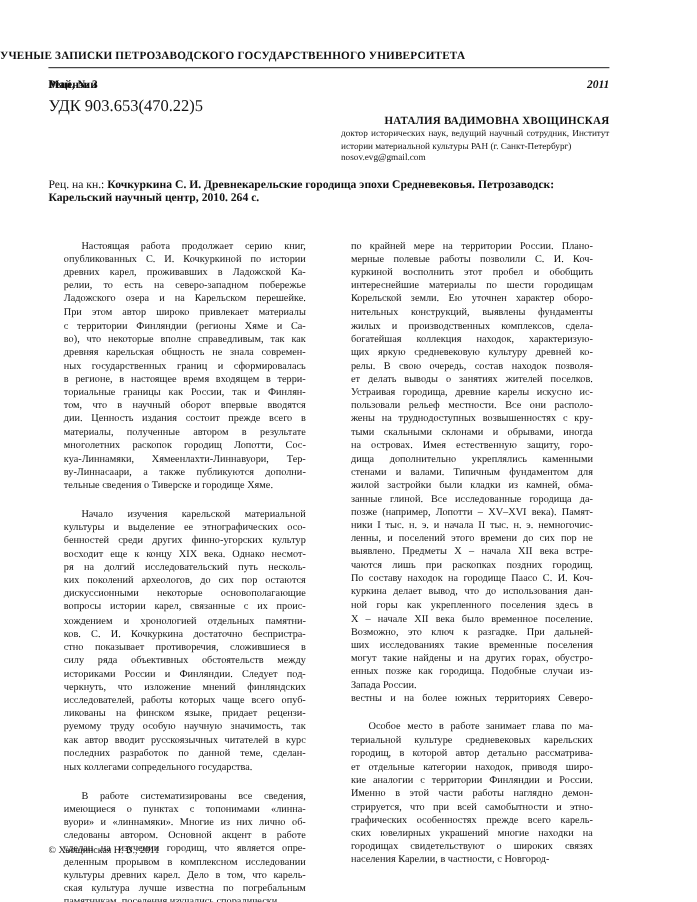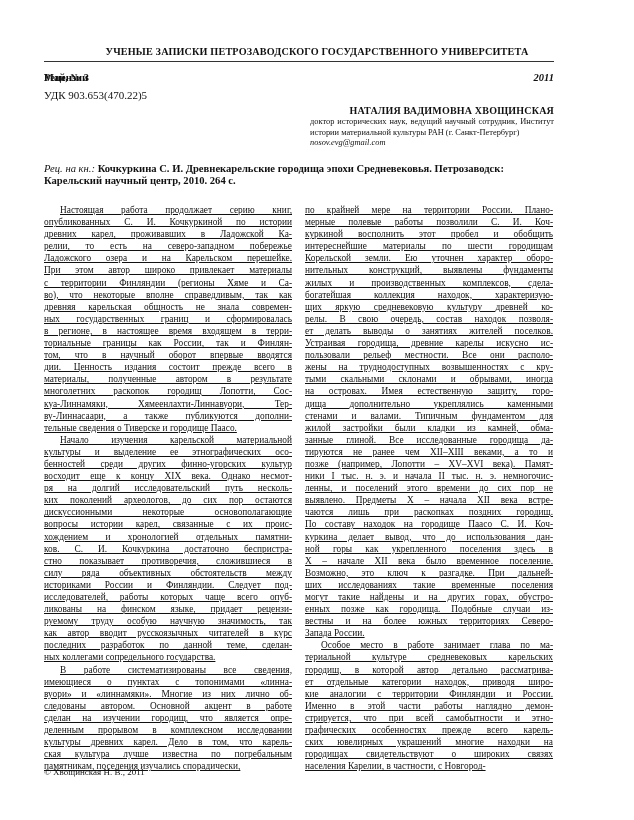--- a/index.html
+++ b/index.html
@@ -1,36 +1,36 @@
 <!DOCTYPE html>
 <html><head>
   <meta charset="utf-8">
   <style>
     html, body { margin: 0; padding: 0; background: #ffffff; }
     body { width: 634px; height: 820px; position: relative; overflow: hidden;
            font-family: "Liberation Serif", "DejaVu Serif", serif; color: #111; }
     .abs { position: absolute; }
-    .journal-title { left: 0; width: 634px; top: 46px; text-align: center;
+    .journal-title { left: 0; width: 634px; top: 46px; text-align: left;
                      font-weight: bold; font-size: 10.2px; letter-spacing: 0.15px; }
     .rule { left: 44px; width: 510px; top: 61px; height: 0; border-top: 1px solid #333; }
     .meta-row { left: 44px; width: 510px; top: 72px; font-size: 10.5px; font-weight: bold; }
     .meta-row .left { position: absolute; left: 0; }
     .meta-row .center { position: absolute; left: 0; width: 510px; text-align: left; }
     .meta-row .right { position: absolute; right: 0; font-style: italic; }
-    .udk { left: 44px; top: 89px; font-size: 11px; }
+    .udk { left: 44px; top: 89px; font-size: 15px; }
     .author-block { left: 310px; width: 244px; top: 104px; font-size: 8.4px; line-height: 10.6px; }
     .author-name { text-align: right; font-weight: bold; font-size: 10px; line-height: 13px; letter-spacing: 0.2px; }
     .affil { text-align: justify; }
-    .email { font-style: italic; }
+    .email { }
     .review-of { left: 44px; width: 512px; top: 163px; font-size: 10.6px; line-height: 12px; font-weight: bold; }
-    .review-of .lead { font-style: italic; font-weight: normal; margin-top: 28px; }
+    .review-of .lead { font-weight: normal; margin-top: 28px; }
     .col { top: 204px; width: 248px; font-size: 9.35px; line-height: 12.1px; text-align: justify; }
     .col.left { left: 44px; }
     .col.right { left: 305px; }
-    .col p { margin: 0; text-indent: 0; text-decoration: underline; }
+    .col p { margin: 14px; text-indent: 0; }
     .col span.line { display: block; text-align: justify; text-align-last: justify; white-space: nowrap; }
     .col span.line.last { text-align-last: left; }
     .copyright { left: 44px; top: 767px; font-size: 9px; }
   </style>
 </head>
 <body>
 
 <div class="abs journal-title">УЧЕНЫЕ ЗАПИСКИ ПЕТРОЗАВОДСКОГО ГОСУДАРСТВЕННОГО УНИВЕРСИТЕТА</div>
 <div class="abs rule"></div>
 
@@ -66,36 +66,37 @@
       <span class="line">древняя карельская общность не знала современ-</span>
       <span class="line">ных государственных границ и сформировалась</span>
       <span class="line">в регионе, в настоящее время входящем в терри-</span>
       <span class="line">ториальные границы как России, так и Финлян-</span>
       <span class="line">том, что в научный оборот впервые вводятся</span>
       <span class="line">дии. Ценность издания состоит прежде всего в</span>
       <span class="line">материалы, полученные автором в результате</span>
       <span class="line">многолетних раскопок городищ Лопотти, Сос-</span>
       <span class="line">куа-Линнамяки, Хямеенлахти-Линнавуори, Тер-</span>
       <span class="line">ву-Линнасаари, а также публикуются дополни-</span>
-      <span class="line last">тельные сведения о Тиверске и городище Паасо.</span>
+      <span class="line last">тельные сведения о Тиверске и городище Хяме.</span>
     </p>
     <p>
       <span class="line" style="padding-left: 16px;">Начало изучения карельской материальной</span>
       <span class="line">культуры и выделение ее этнографических осо-</span>
       <span class="line">бенностей среди других финно-угорских культур</span>
       <span class="line">восходит еще к концу XIX века. Однако несмот-</span>
       <span class="line">ря на долгий исследовательский путь несколь-</span>
       <span class="line">ких поколений археологов, до сих пор остаются</span>
       <span class="line">дискуссионными некоторые основополагающие</span>
       <span class="line">вопросы истории карел, связанные с их проис-</span>
       <span class="line">хождением и хронологией отдельных памятни-</span>
       <span class="line">ков. С. И. Кочкуркина достаточно беспристра-</span>
       <span class="line">стно показывает противоречия, сложившиеся в</span>
       <span class="line">силу ряда объективных обстоятельств между</span>
       <span class="line">историками России и Финляндии. Следует под-</span>
+      <span class="line">черкнуть, что изложение мнений финляндских</span>
       <span class="line">исследователей, работы которых чаще всего опуб-</span>
       <span class="line">ликованы на финском языке, придает рецензи-</span>
       <span class="line">руемому труду особую научную значимость, так</span>
       <span class="line">как автор вводит русскоязычных читателей в курс</span>
       <span class="line">последних разработок по данной теме, сделан-</span>
       <span class="line last">ных коллегами сопредельного государства.</span>
     </p>
     <p>
       <span class="line" style="padding-left: 16px;">В работе систематизированы все сведения,</span>
       <span class="line">имеющиеся о пунктах с топонимами «линна-</span>
@@ -123,36 +124,35 @@
       <span class="line">ет делать выводы о занятиях жителей поселков.</span>
       <span class="line">Устраивая городища, древние карелы искусно ис-</span>
       <span class="line">пользовали рельеф местности. Все они располо-</span>
       <span class="line">жены на труднодоступных возвышенностях с кру-</span>
       <span class="line">тыми скальными склонами и обрывами, иногда</span>
       <span class="line">на островах. Имея естественную защиту, горо-</span>
       <span class="line">дища дополнительно укреплялись каменными</span>
       <span class="line">стенами и валами. Типичным фундаментом для</span>
       <span class="line">жилой застройки были кладки из камней, обма-</span>
       <span class="line">занные глиной. Все исследованные городища да-</span>
-      <span class="line">тируются не ранее чем XII–XIII веками, а то и</span>
       <span class="line">позже (например, Лопотти – XV–XVI века). Памят-</span>
       <span class="line">ники I тыс. н. э. и начала II тыс. н. э. немногочис-</span>
       <span class="line">ленны, и поселений этого времени до сих пор не</span>
       <span class="line">выявлено. Предметы X – начала XII века встре-</span>
       <span class="line">чаются лишь при раскопках поздних городищ.</span>
       <span class="line">По составу находок на городище Паасо С. И. Коч-</span>
       <span class="line">куркина делает вывод, что до использования дан-</span>
       <span class="line">ной горы как укрепленного поселения здесь в</span>
       <span class="line">X – начале XII века было временное поселение.</span>
       <span class="line">Возможно, это ключ к разгадке. При дальней-</span>
       <span class="line">ших исследованиях такие временные поселения</span>
       <span class="line">могут такие найдены и на других горах, обустро-</span>
       <span class="line">енных позже как городища. Подобные случаи из-</span>
+      <span class="line last">Запада России.</span>
       <span class="line">вестны и на более южных территориях Северо-</span>
-      <span class="line last">Запада России.</span>
     </p>
     <p>
       <span class="line" style="padding-left: 16px;">Особое место в работе занимает глава по ма-</span>
       <span class="line">териальной культуре средневековых карельских</span>
       <span class="line">городищ, в которой автор детально рассматрива-</span>
       <span class="line">ет отдельные категории находок, приводя широ-</span>
       <span class="line">кие аналогии с территории Финляндии и России.</span>
       <span class="line">Именно в этой части работы наглядно демон-</span>
       <span class="line">стрируется, что при всей самобытности и этно-</span>
       <span class="line">графических особенностях прежде всего карель-</span>

